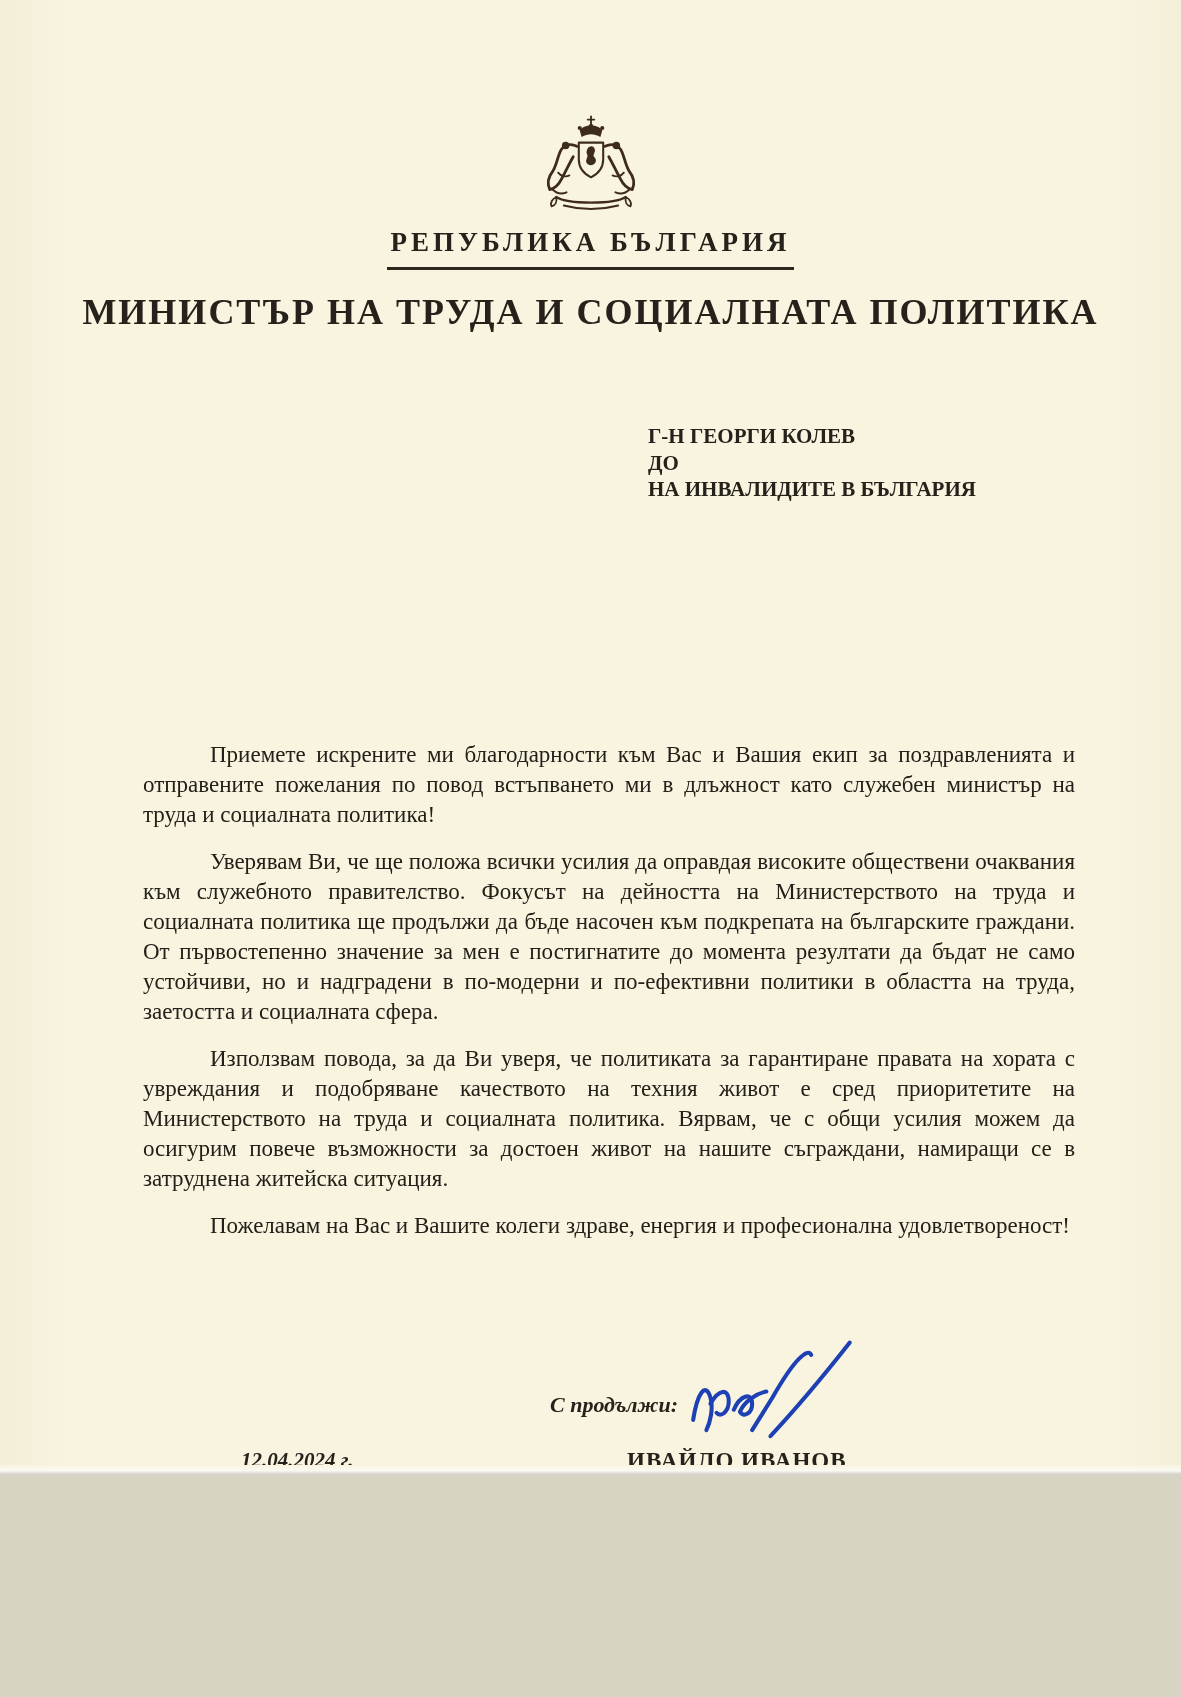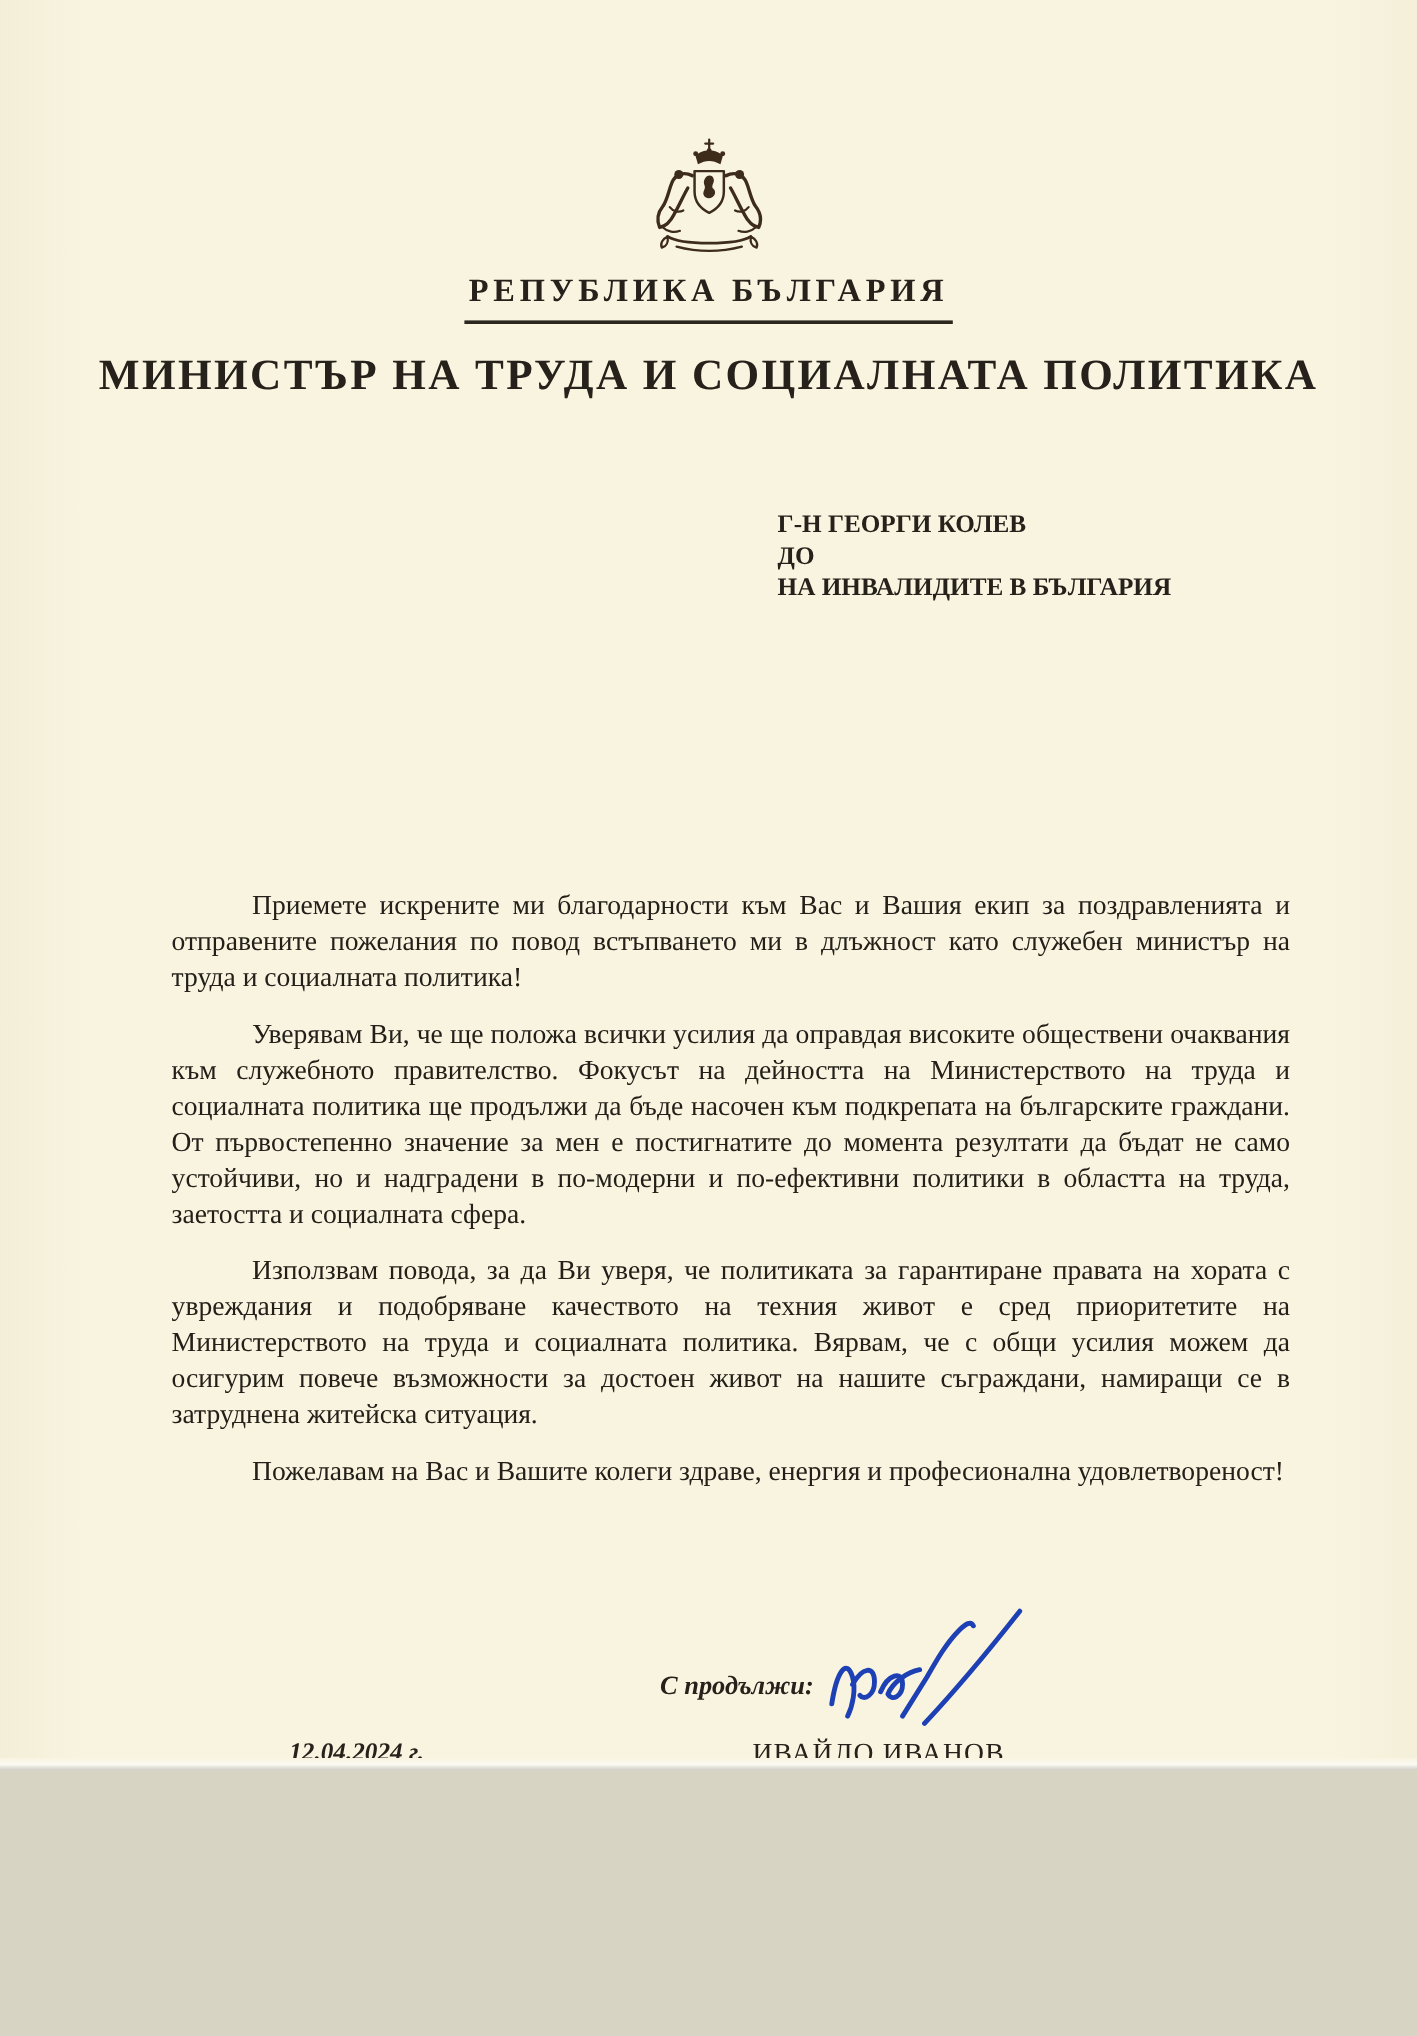--- a/index.html
+++ b/index.html
@@ -103,21 +103,21 @@
   .letter-date {
     position:absolute;
     left:217px; top:1448px;
     font-size:21px; font-weight:bold; font-style:italic;
     color:#26211a;
     margin-left:24px;
   }
   .signer-name {
     position:absolute;
     left:627px; top:1448px;
-    font-size:23px; font-weight:normal;
+    font-size:23px; font-weight:bold;
     letter-spacing:1px;
     color:#26211a;
   }
 </style>
 </head>
 <body>
 
 <div class="page">
 
   <div class="coat">

